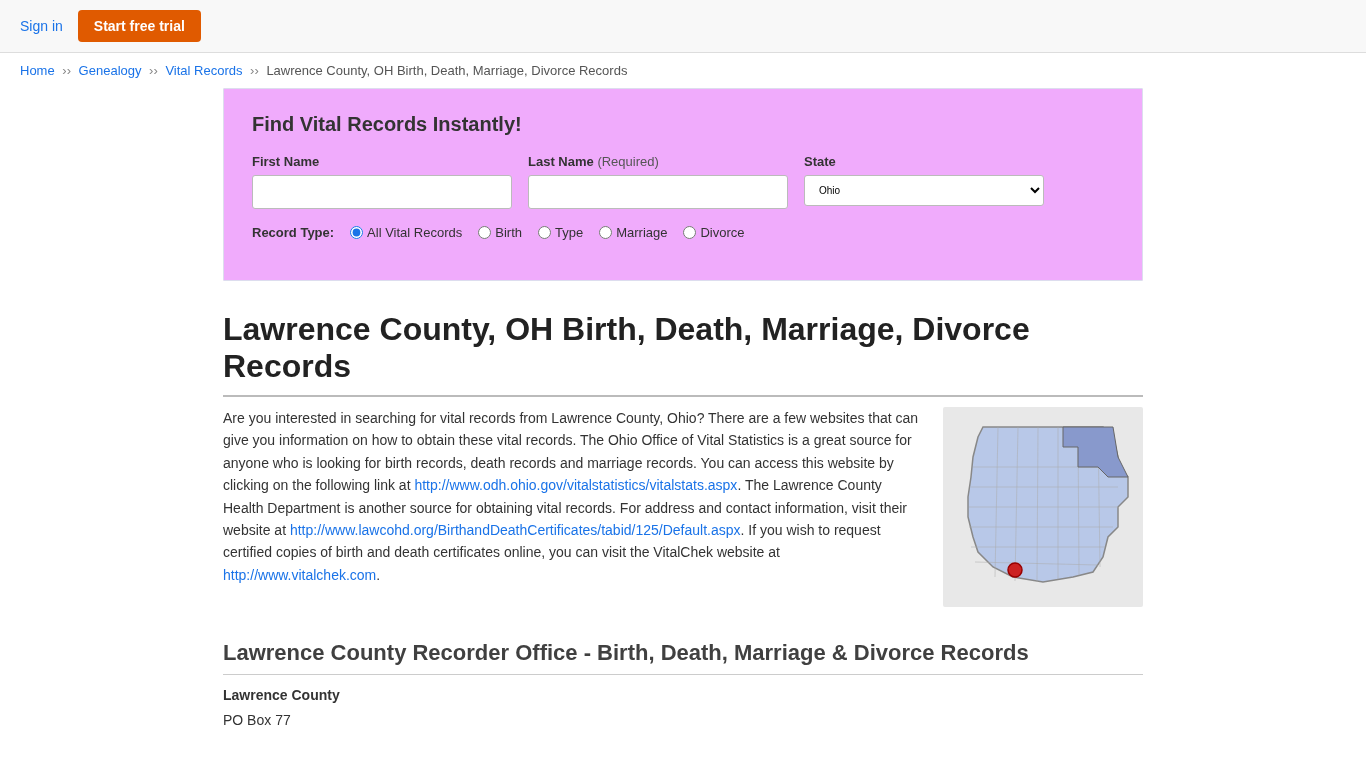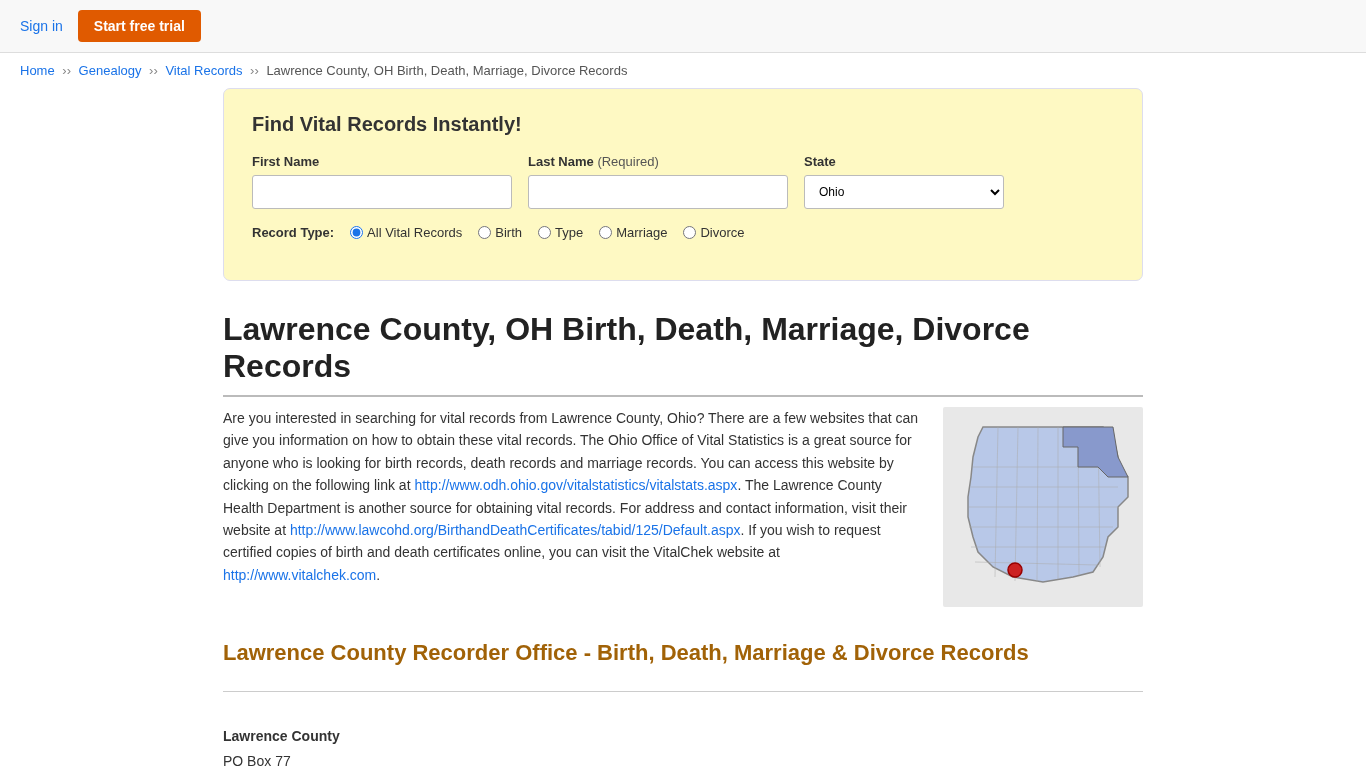--- a/index.html
+++ b/index.html
@@ -67,23 +67,23 @@
 
     
     #main {
       max-width: 960px;
       margin: 0 auto;
       padding: 0 20px 40px;
     }
 
     
     #search-box {
-      background: #fef9c3;
+      background: #f0abfc;
       border: 1px solid #dde;
-      border-radius: 7px;
+      border-radius: 1px;
       padding: 24px 28px;
       margin-bottom: 30px;
     }
     #search-box h2 {
       font-size: 20px;
       color: #333;
       margin-bottom: 18px;
       font-weight: bold;
     }
     .search-fields {
@@ -109,25 +109,25 @@
     .field-group input[type="text"] {
       border: 1px solid #bbb;
       border-radius: 3px;
       padding: 8px 10px;
       font-size: 14px;
       background: #fff;
     }
     .field-group.first-name input { width: 260px; }
     .field-group.last-name input { width: 260px; }
     .field-group.state select {
-      width: 200px;
+      width: 240px;
       border: 1px solid #bbb;
       border-radius: 3px;
       padding: 8px 10px;
-      font-size: 12px;
+      font-size: 10px;
       background: #fff;
       cursor: pointer;
     }
     .record-type-row {
       display: flex;
       align-items: center;
       gap: 16px;
       margin-bottom: 16px;
       flex-wrap: wrap;
     }
@@ -190,24 +190,24 @@
     
     .ohio-map-container {
       width: 200px;
       height: 200px;
     }
 
     
     #sub-section-title {
       font-size: 22px;
       font-weight: bold;
-      color: #a16207;
-      margin-bottom: 32px;
+      color: #404040;
+      margin-bottom: 8px;
       border-bottom: 1px solid #ccc;
-      padding-bottom: 25px;
+      padding-bottom: 8px;
     }
     #office-info {
       font-size: 14px;
       line-height: 1.8;
       color: #333;
     }
     #office-info .office-name {
       font-weight: bold;
     }
   </style>

